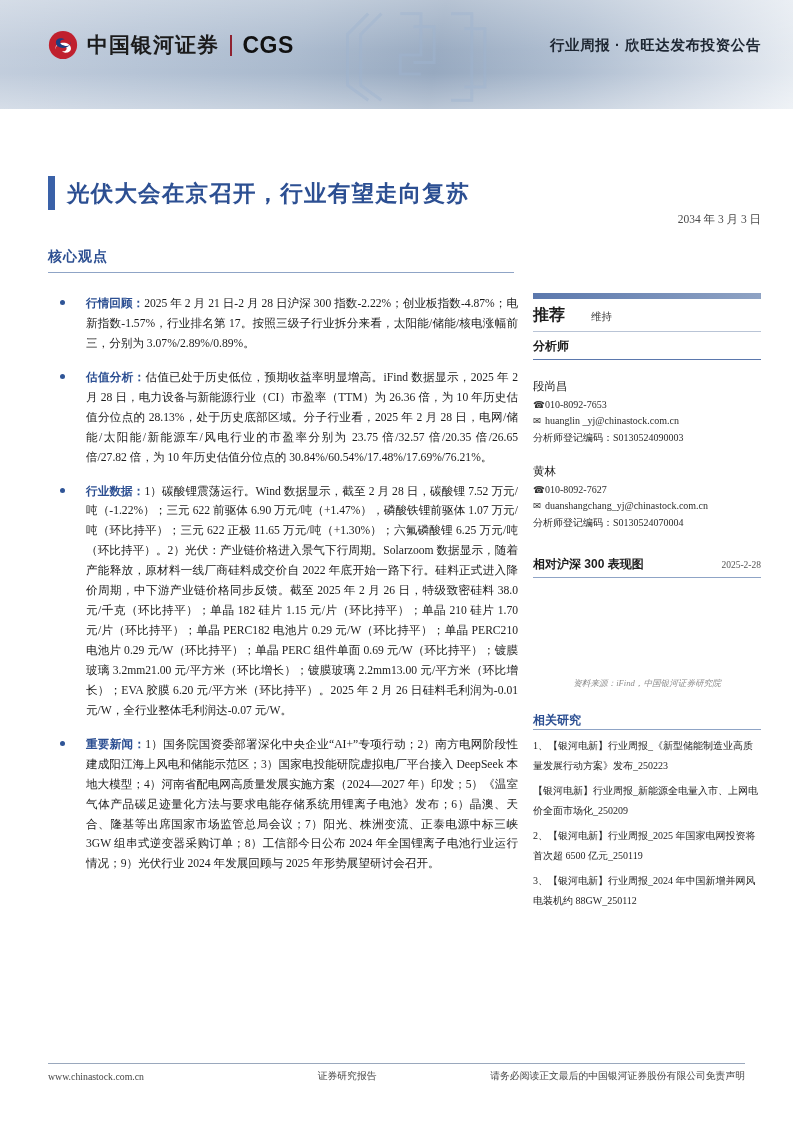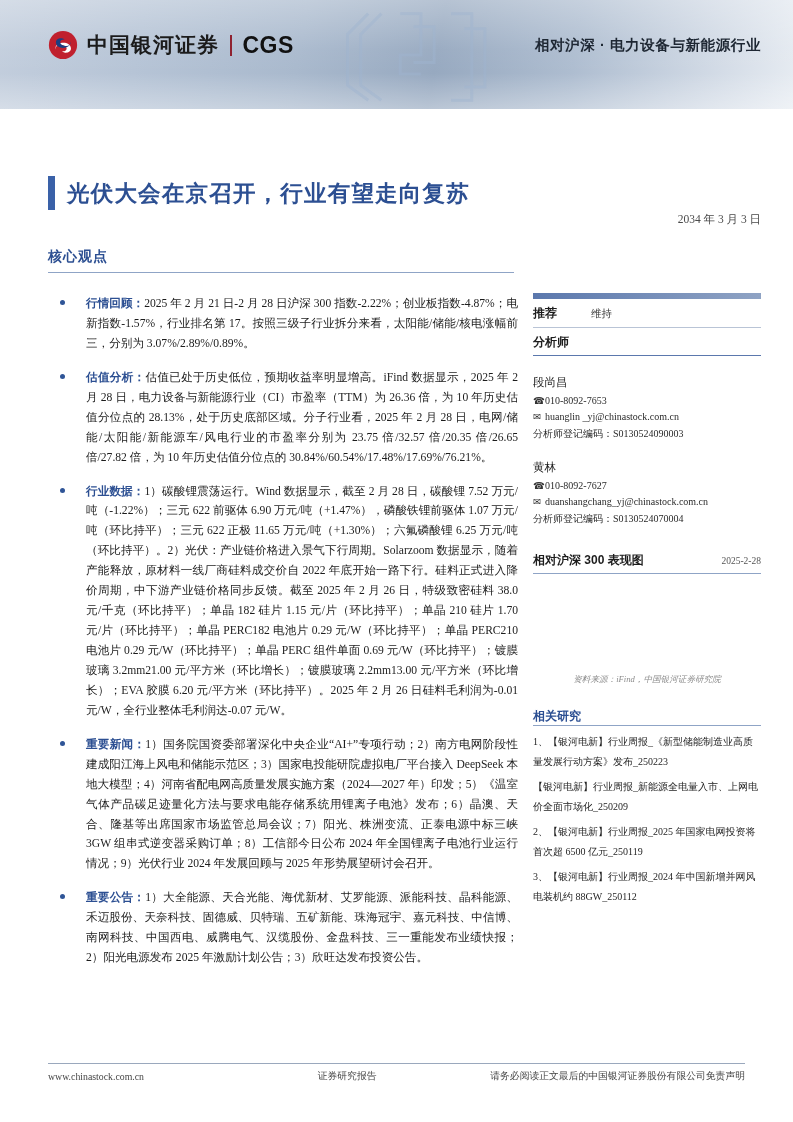--- a/index.html
+++ b/index.html
@@ -165,21 +165,21 @@
   }
   .sb-rating-row {
     display: flex;
     align-items: baseline;
     padding: 6px 0 5px 0;
     border-bottom: 1px solid #b9c4d6;
   }
   .sb-rating-label {
     font-family: "Liberation Sans", sans-serif;
     font-weight: bold;
-    font-size: 12px;
+    font-size: 16px;
     color: #1d1d1d;
     width: 58px;
   }
   .sb-rating-value {
     font-size: 10.5px;
     color: #3a3a3a;
   }
   .sb-analyst-title {
     font-family: "Liberation Sans", sans-serif;
     font-weight: bold;
@@ -291,21 +291,21 @@
     <svg class="logo-mark" viewBox="0 0 34 34">
       <circle cx="17" cy="17" r="16" fill="#c0202e"></circle>
       <path d="M8 22 C8 12, 26 12, 26 21 C26 26, 19 27, 16 24 C21 25, 23 20, 19 18 C12 15, 9 18, 8 22 Z" fill="#ffffff"></path>
       <path d="M26 13 C26 22, 9 23, 9 14 C9 9, 16 8, 19 11 C14 10, 12 15, 16 17 C23 20, 25 17, 26 13 Z" fill="#1b3f82"></path>
     </svg>
     <span class="logo-cn">中国银河证券</span>
     <span class="logo-sep"></span>
     <span class="logo-en">CGS</span>
   </div>
 
-  <div class="header-right">相对沪深 · 电力设备与新能源行业</div>
+  <div class="header-right">行业周报 · 欣旺达发布投资公告</div>
 </div>
 
 <div class="title-row">
   <div class="title-bar"></div>
   <div class="doc-title">光伏大会在京召开，行业有望走向复苏</div>
 </div>
 <div class="doc-date">2034 年 3 月 3 日</div>
 
 <div class="core-heading">核心观点</div>
 <div class="core-rule"></div>
@@ -315,23 +315,20 @@
     <span class="lead">行情回顾：</span><span>2025 年 2 月 21 日-2 月 28 日沪深 300 指数-2.22%；创业板指数-4.87%；电新指数-1.57%，行业排名第 17。按照三级子行业拆分来看，太阳能/储能/核电涨幅前三，分别为 3.07%/2.89%/0.89%。</span>
   </div>
   <div class="bullet">
     <span class="lead">估值分析：</span><span>估值已处于历史低位，预期收益率明显增高。iFind 数据显示，2025 年 2 月 28 日，电力设备与新能源行业（CI）市盈率（TTM）为 26.36 倍，为 10 年历史估值分位点的 28.13%，处于历史底部区域。分子行业看，2025 年 2 月 28 日，电网/储能/太阳能/新能源车/风电行业的市盈率分别为 23.75 倍/32.57 倍/20.35 倍/26.65 倍/27.82 倍，为 10 年历史估值分位点的 30.84%/60.54%/17.48%/17.69%/76.21%。</span>
   </div>
   <div class="bullet">
     <span class="lead">行业数据：</span><span>1）碳酸锂震荡运行。Wind 数据显示，截至 2 月 28 日，碳酸锂 7.52 万元/吨（-1.22%）；三元 622 前驱体 6.90 万元/吨（+1.47%），磷酸铁锂前驱体 1.07 万元/吨（环比持平）；三元 622 正极 11.65 万元/吨（+1.30%）；六氟磷酸锂 6.25 万元/吨（环比持平）。2）光伏：产业链价格进入景气下行周期。Solarzoom 数据显示，随着产能释放，原材料一线厂商硅料成交价自 2022 年底开始一路下行。硅料正式进入降价周期，中下游产业链价格同步反馈。截至 2025 年 2 月 26 日，特级致密硅料 38.0 元/千克（环比持平）；单晶 182 硅片 1.15 元/片（环比持平）；单晶 210 硅片 1.70 元/片（环比持平）；单晶 PERC182 电池片 0.29 元/W（环比持平）；单晶 PERC210 电池片 0.29 元/W（环比持平）；单晶 PERC 组件单面 0.69 元/W（环比持平）；镀膜玻璃 3.2mm21.00 元/平方米（环比增长）；镀膜玻璃 2.2mm13.00 元/平方米（环比增长）；EVA 胶膜 6.20 元/平方米（环比持平）。2025 年 2 月 26 日硅料毛利润为-0.01 元/W，全行业整体毛利润达-0.07 元/W。</span>
   </div>
   <div class="bullet">
     <span class="lead">重要新闻：</span><span>1）国务院国资委部署深化中央企业“AI+”专项行动；2）南方电网阶段性建成阳江海上风电和储能示范区；3）国家电投能研院虚拟电厂平台接入 DeepSeek 本地大模型；4）河南省配电网高质量发展实施方案（2024—2027 年）印发；5）《温室气体产品碳足迹量化方法与要求电能存储系统用锂离子电池》发布；6）晶澳、天合、隆基等出席国家市场监管总局会议；7）阳光、株洲变流、正泰电源中标三峡 3GW 组串式逆变器采购订单；8）工信部今日公布 2024 年全国锂离子电池行业运行情况；9）光伏行业 2024 年发展回顾与 2025 年形势展望研讨会召开。</span>
-  </div>
-  <div class="bullet">
-    <span class="lead">重要公告：</span><span>1）大全能源、天合光能、海优新材、艾罗能源、派能科技、晶科能源、禾迈股份、天奈科技、固德威、贝特瑞、五矿新能、珠海冠宇、嘉元科技、中信博、南网科技、中国西电、威腾电气、汉缆股份、金盘科技、三一重能发布业绩快报；2）阳光电源发布 2025 年激励计划公告；3）欣旺达发布投资公告。</span>
   </div>
 </div>
 
 <div class="sidebar">
   <div class="sb-topbar"></div>
 
 
   <div class="sb-rating-row">
     <span class="sb-rating-label">推荐</span>
     <span class="sb-rating-value">维持</span>

